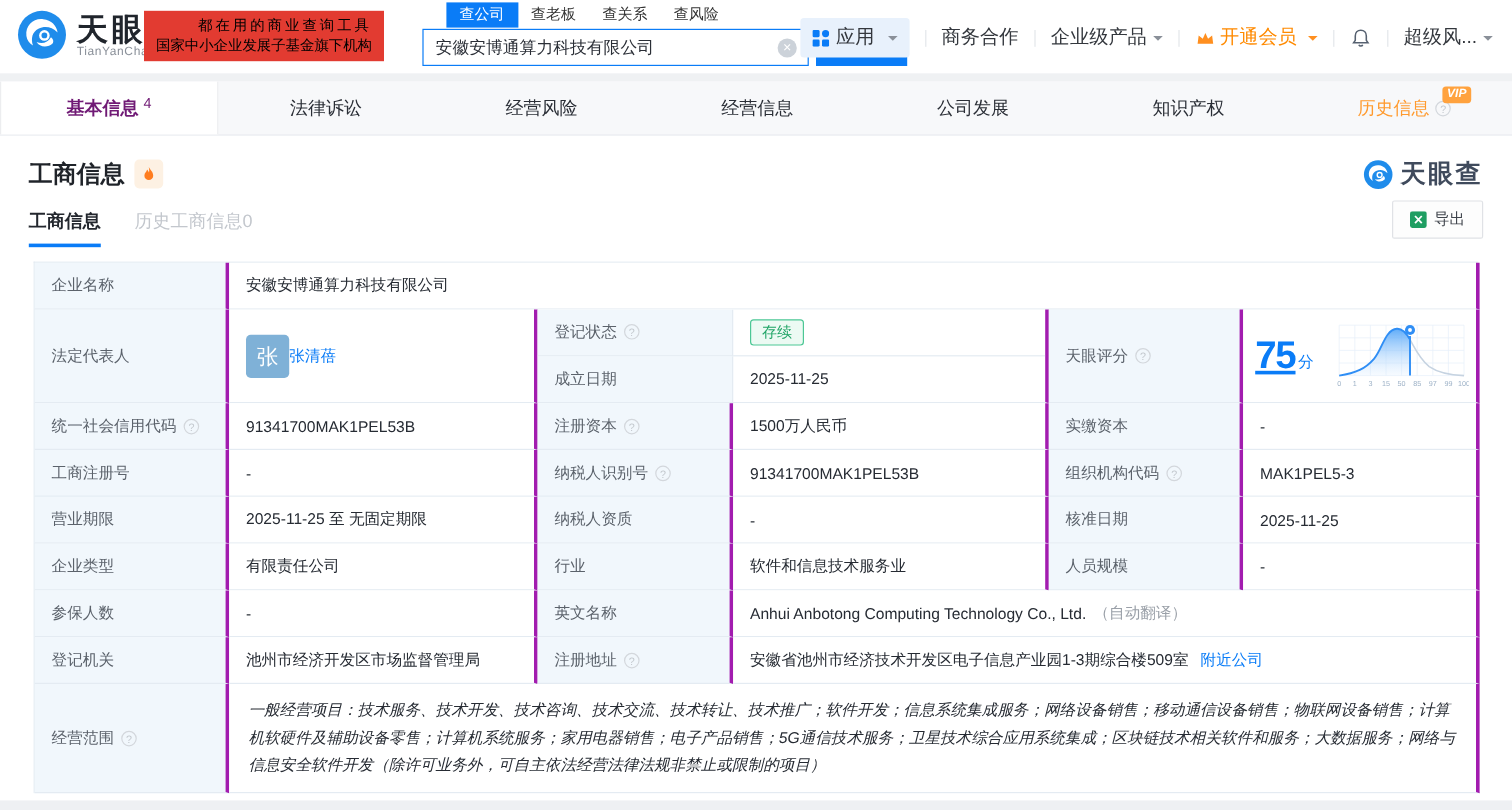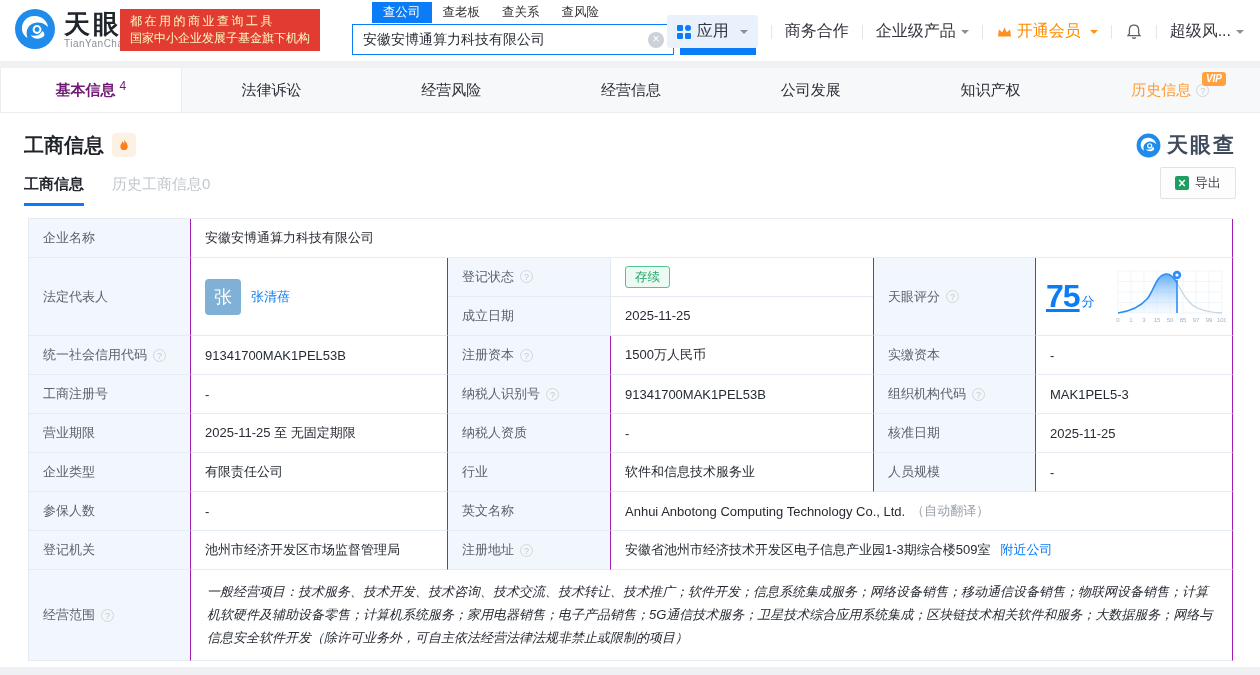--- a/index.html
+++ b/index.html
@@ -4,22 +4,22 @@
 <style>
   * { box-sizing: border-box; margin: 0; padding: 0; }
   html,body { width:1260px; height:675px; background:#fff; overflow:hidden;
     font-family:"Liberation Sans","DejaVu Sans",sans-serif; }
 
   
   .header { position:relative; height:61px; background:#fff; }
   .logo { position:absolute; left:14px; top:8px; display:flex; align-items:center; gap:8px; }
   .logo-text .cn { font-size:26px; font-weight:bold; color:#20252c; letter-spacing:3px; line-height:28px; }
   .logo-text .en { font-size:10px; color:#8a9099; letter-spacing:.5px; }
-  .promo { position:absolute; left:120px; top:9px; background:#e23b31; color:#fef9c3;
-    padding:4px 10px; text-align:left; }
+  .promo { position:absolute; left:120px; top:9px; background:#e23b31; color:#000000;
+    padding:4px 10px; text-align:right; }
   .promo .l1 { font-size:12px; line-height:17px; letter-spacing:2.5px; }
   .promo .l2 { font-size:12px; line-height:17px; }
   .search { position:absolute; left:352px; top:2px; }
   .search-tabs { display:flex; align-items:flex-start; height:20px; font-size:12.5px; color:#333;padding-left:20px; }
   .search-tab { padding:2px 11px; cursor:pointer; }
   .search-tab.active { background:#0a7cf7; color:#fff; }
   .search-row { display:flex; margin-top:2px; }
   .search-box { position:relative; width:322px; height:31px; border:1px solid #0a7cf7; background:#fff; }
   .search-box input { width:100%; height:100%; border:0; outline:none; padding:0 34px 0 10px;
     font-size:14px; color:#2a2e36; font-family:inherit; background:transparent; }
@@ -69,34 +69,34 @@
   .export-btn { position:absolute; right:24px; top:8px; display:flex; align-items:center; gap:6px;
     border:1px solid #e0e2e6; background:#fdfdfd; border-radius:2px; padding:6px 14px;
     font-size:13px; color:#40454d; cursor:pointer; font-family:inherit; }
 
   
   .biz-table { margin:12px 28px 0; display:grid;
     grid-template-columns:162px 257px 163px 263px 162px 197px;
     grid-template-rows:39px 78px repeat(6,39px) 91px;
     border-top:1px solid #e4ebf2; border-left:1px solid #e4ebf2;
     font-size:13px; color:#262b33; }
-  .cell { border-right:1px solid #a21caf; border-bottom:1px solid #e4ebf2;
+  .cell { border-right:3px solid #a21caf; border-bottom:1px solid #e4ebf2;
     display:flex; align-items:center; padding:0 14px; background:#fff; overflow:hidden; }
   .lbl { background:#f1f7fc; color:#5b626b; gap:6px; }
   .span5 { grid-column:span 5; }
   .span3 { grid-column:span 3; }
   .nest { grid-column:span 2; padding:0; align-items:stretch; }
   .nest-grid { display:grid; width:100%; grid-template-columns:163px 1fr; grid-template-rows:1fr 1fr; }
   .ncell { display:flex; align-items:center; padding:0 14px; }
   .ncell.top { border-bottom:1px solid #e4ebf2; }
   .ncell.l { background:#f1f7fc; color:#5b626b; gap:6px; border-right:1px solid #e4ebf2; }
   .avatar { width:36px; height:36px; border-radius:4px; background:#7fb1d7; color:#fff;
     font-size:18px; display:flex; align-items:center; justify-content:center; flex:none; }
   .link { color:#0a7cf7; cursor:pointer; text-decoration:none; }
-  .rep-name { margin-left:10px; }
+  .rep-name { }
   .status-badge { border:1px solid #4cc795; background:#ecfaf3; color:#21a567;
     font-size:12.5px; padding:2px 9px; border-radius:3px; line-height:16px; }
   .score-cell { padding:0 6px 0 10px; gap:2px; }
   .score-num { font-size:32px; font-weight:bold; color:#0a7cf7; letter-spacing:-1px;text-decoration:underline; }
   .score-unit { font-size:13px; color:#0a7cf7; margin-top:10px; }
   .score-chart { margin-left:auto; flex:none; }
   .gray-note { color:#9aa0a8; margin-left:6px; }
   .addr-link { margin-left:10px; }
   .scope-cell { align-items:flex-start; padding:10px 16px; line-height:23px; display:block;font-style:italic; }
 

